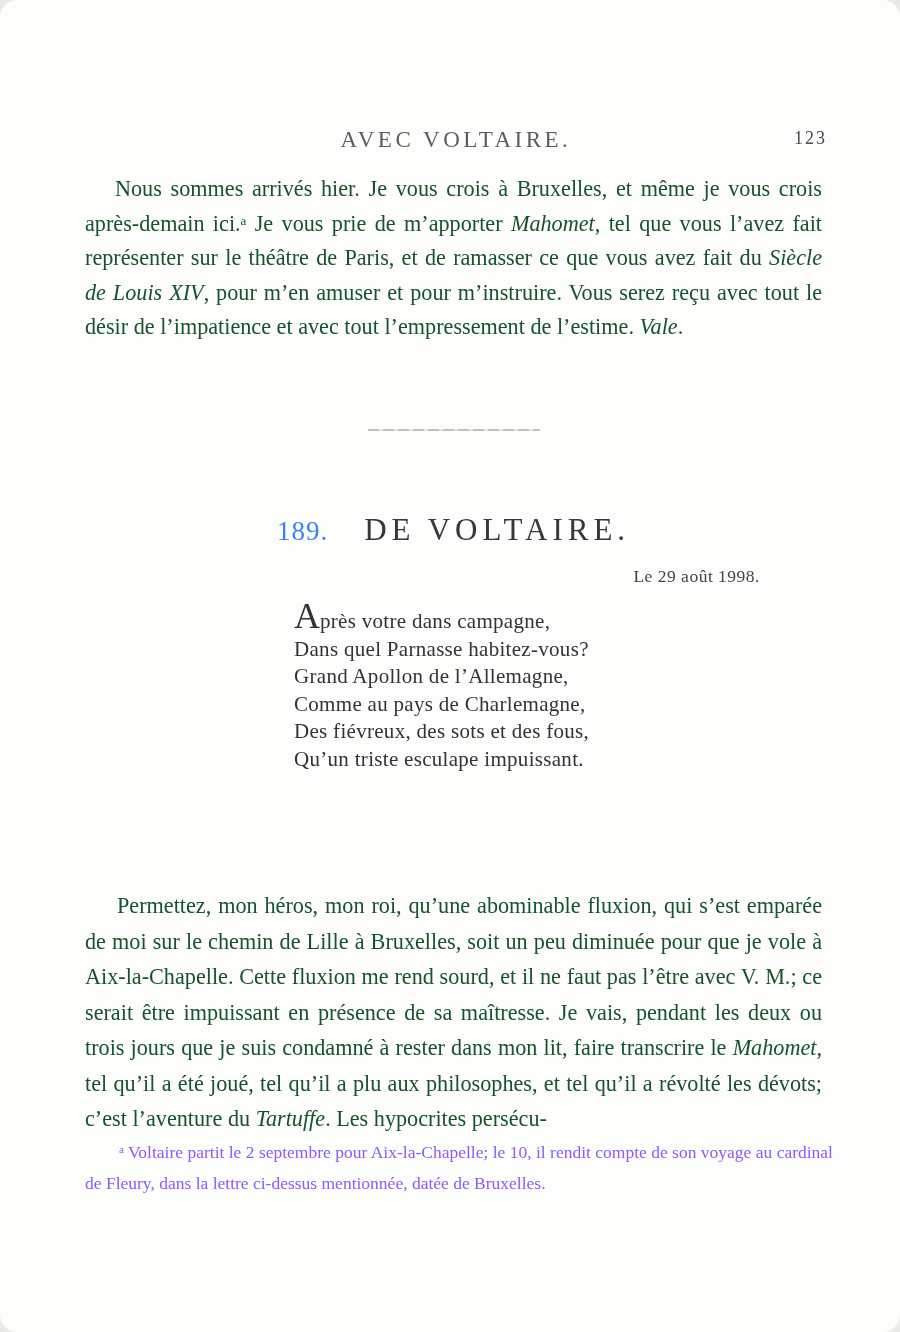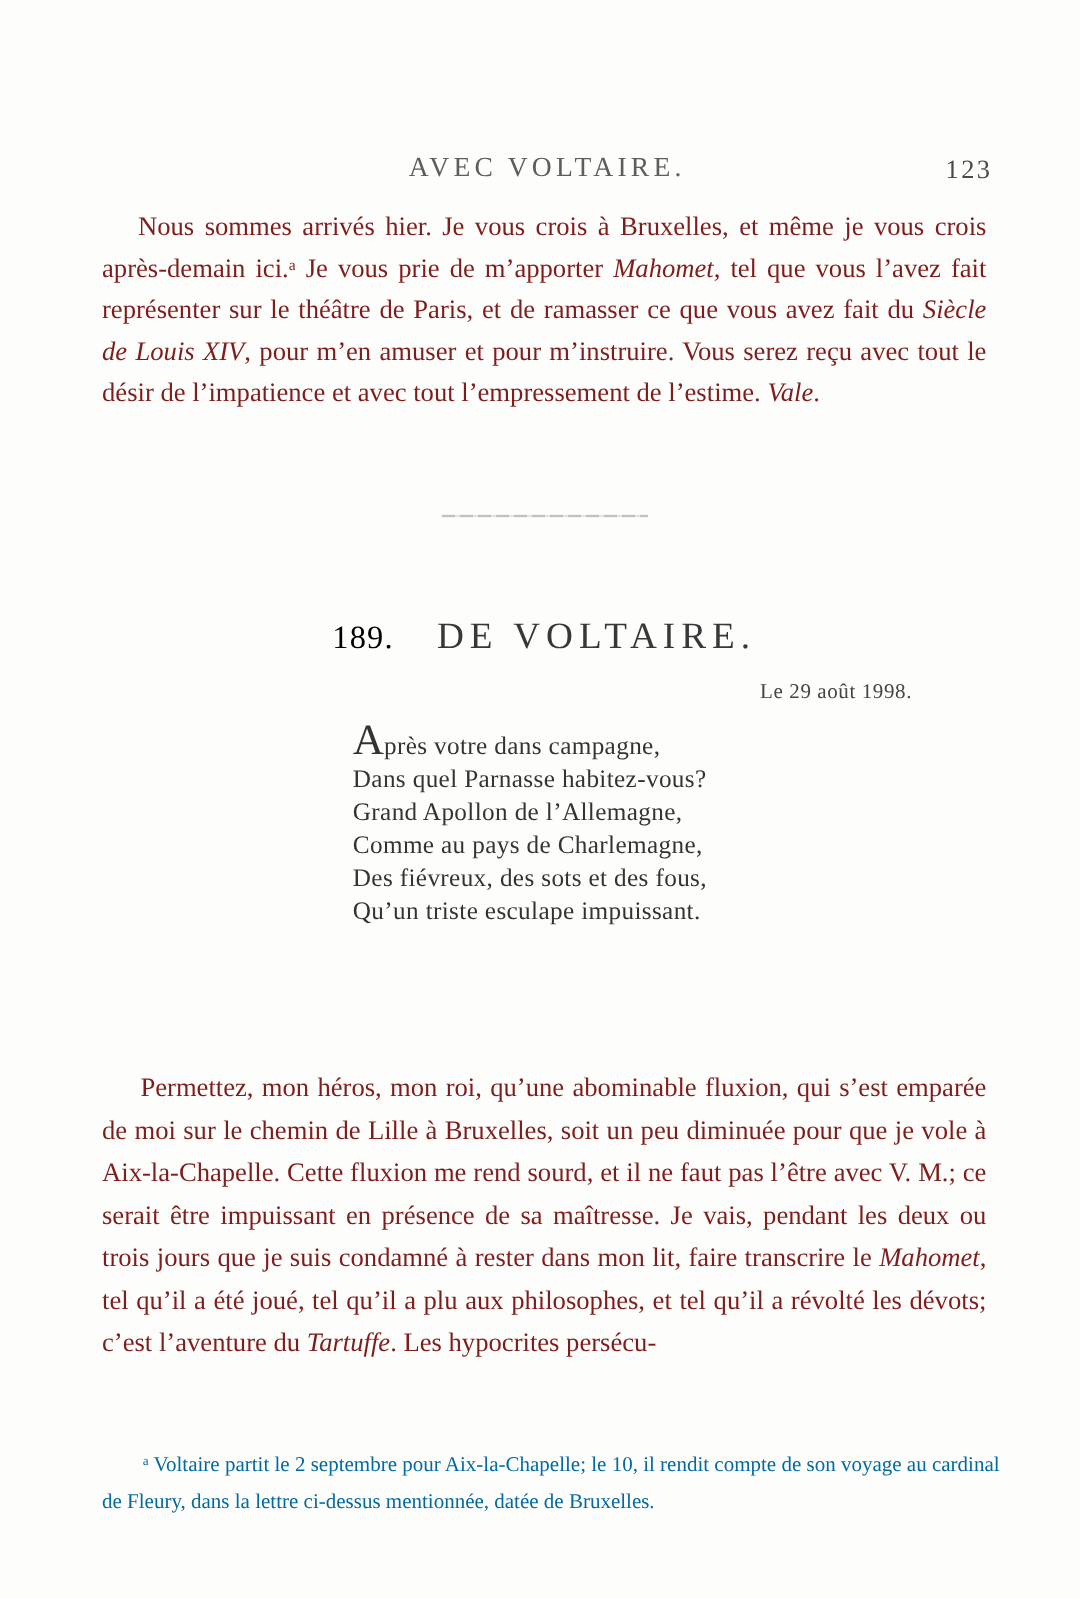--- a/index.html
+++ b/index.html
@@ -6,20 +6,21 @@
   html, body { background: #e9e9e7; }
   .page {
     position: relative;
     width: 900px;
     height: 1332px;
     margin: 0 auto;
     background: #fdfdfb;
     color: #3c3c3c;
     font-family: "Liberation Serif", "DejaVu Serif", serif;
     overflow: hidden;
+    border-radius: 17px;
   }
   
   .running-header {
     position: absolute;
     top: 127px;
     left: 85px;
     right: 73px;
     height: 30px;
   }
   .header-title {
@@ -27,33 +28,33 @@
     left: 0; right: 0;
     text-align: center;
     font-size: 23px;
     letter-spacing: 3.5px;
     color: #5d5d5d;
   }
   .page-number {
     position: absolute;
     right: 0;
     top: 1px;
-    font-size: 22px;
+    font-size: 18px;
     letter-spacing: 2px;
     color: #4a4a4a;
     font-variant-numeric: oldstyle-nums;
   }
   
   .para {
     position: absolute;
     left: 85px;
     width: 737px;
     text-align: justify;
     font-size: 22.2px;
-    color: #7f1d1d;
+    color: #14532d;
   }
   .para-1 { top: 172px; line-height: 34.5px; text-indent: 30px; }
   .para-2 { top: 888px; line-height: 35.5px; text-indent: 32px; }
   .italic { font-style: italic; }
   sup.note-ref {
     font-size: 13px;
     line-height: 0;
     vertical-align: 6px;
     letter-spacing: 0;
   }
@@ -71,21 +72,21 @@
   .letter-heading {
     position: absolute;
     top: 512px;
     left: 85px;
     width: 737px;
     text-align: center;
     white-space: nowrap;
   }
   .letter-number {
     font-size: 27px;
-    color: #000000;
+    color: #3b82f6;
     letter-spacing: 1px;
     font-variant-numeric: oldstyle-nums;
     margin-right: 36px;
   }
   .letter-title {
     font-size: 31px;
     color: #383838;
     letter-spacing: 5px;
   }
   .letter-date {
@@ -111,28 +112,28 @@
   }
   .poem-line { white-space: nowrap; }
   .drop-cap {
     font-size: 36px;
     line-height: 27.5px;
     letter-spacing: 0;
   }
   
   .footnote {
     position: absolute;
-    top: 1205px;
+    top: 1137px;
     left: 85px;
     width: 748px;
     font-size: 17.5px;
     line-height: 31px;
     text-align: justify;
     text-indent: 34px;
-    color: #0369a1;
+    color: #8b5cf6;
   }
   .footnote sup.note-ref { vertical-align: 5px; font-size: 11px; }
 </style>
 </head>
 <body>
 
 <div class="page">
 
   <div class="running-header">
     <div class="header-title">AVEC VOLTAIRE.</div>

